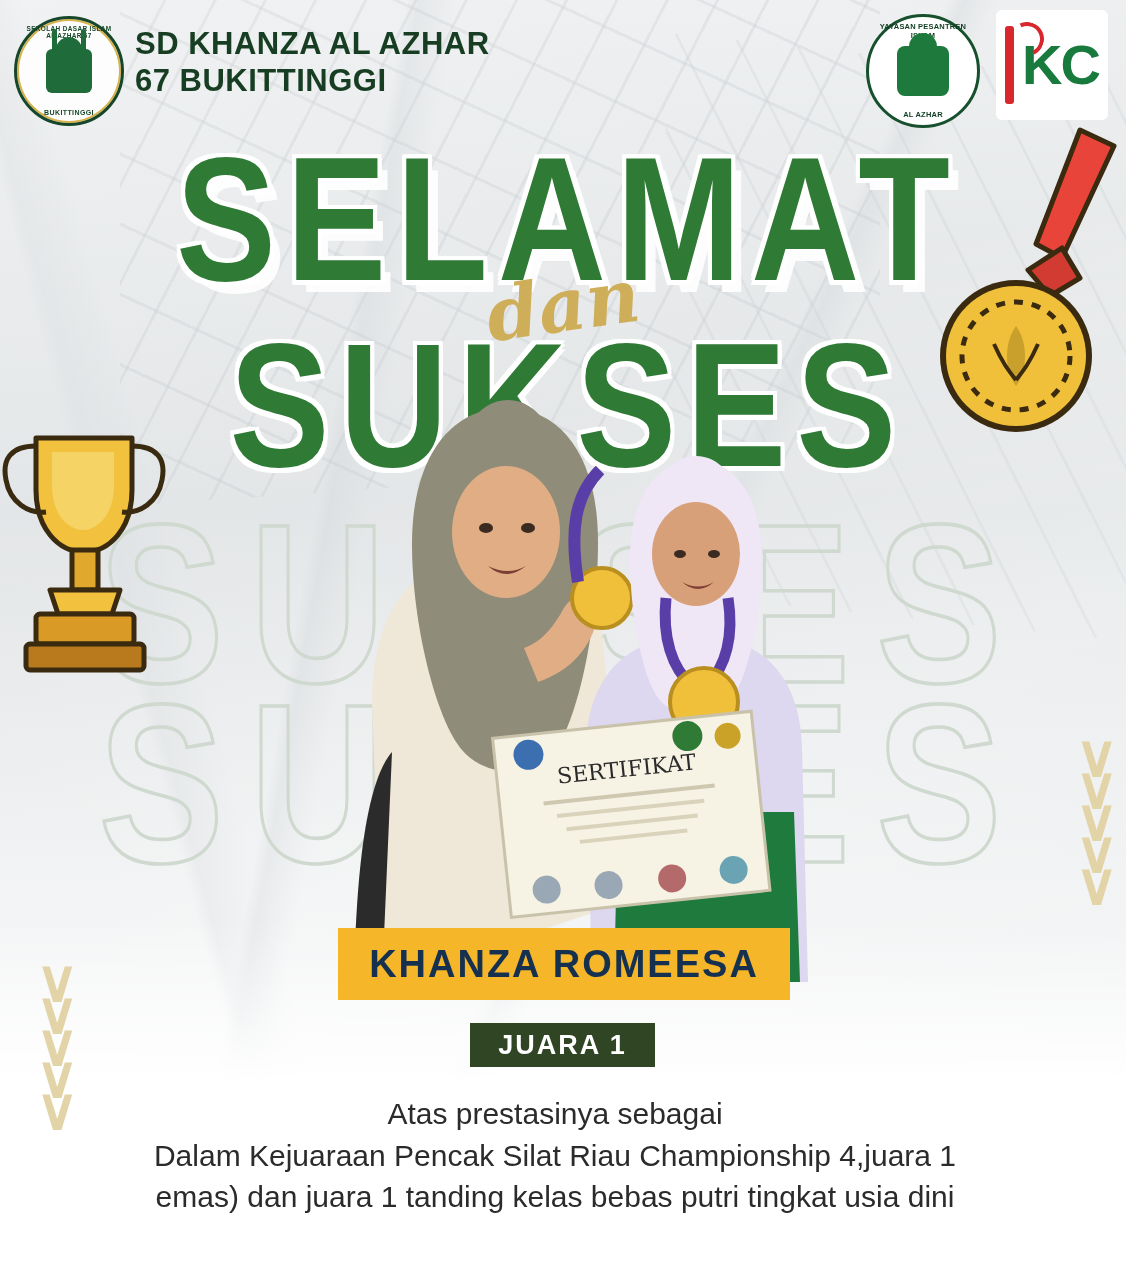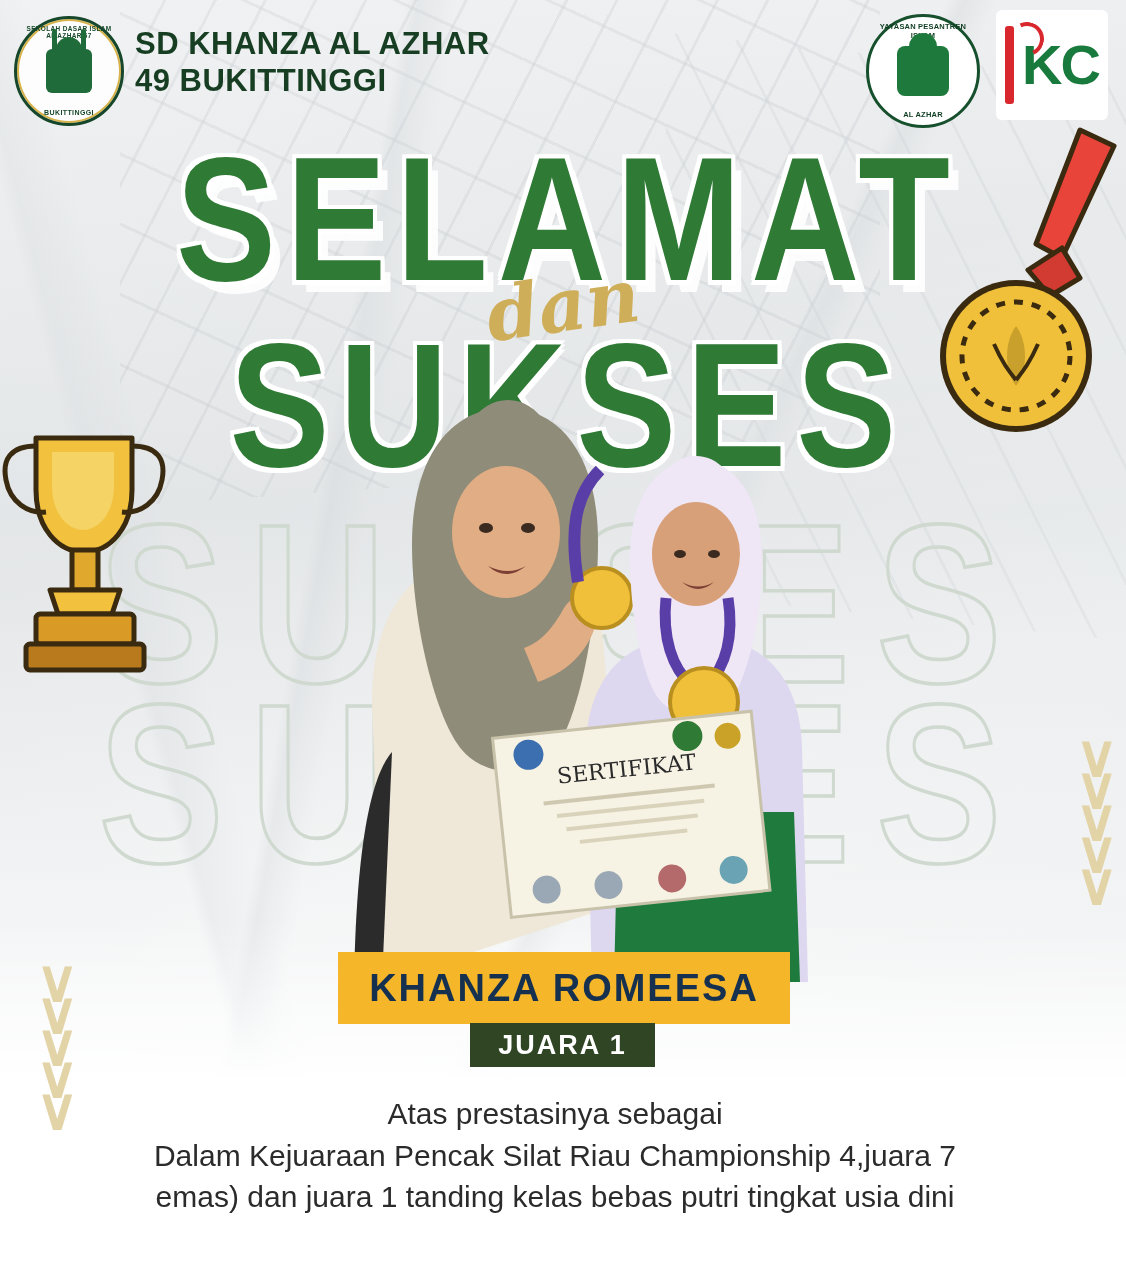--- a/index.html
+++ b/index.html
@@ -335,21 +335,20 @@
     position: absolute;
     left: 338px;
     top: 928px;
     width: 452px;
     height: 72px;
     background: #f5b629;
     display: flex;
     align-items: center;
     justify-content: center;
     z-index: 20;
-    margin-top: 24px;
   }
   .name-banner .nm {
     color: #16304f;
     font-weight: 800;
     font-size: 38px;
     letter-spacing: 2px;
   }
   .juara-badge {
     position: absolute;
     left: 470px;
@@ -510,21 +509,21 @@
     <div class="school-logo">
       <div class="ring-text">
         <span class="top">SEKOLAH DASAR ISLAM AL AZHAR 67</span>
         <span class="bottom">BUKITTINGGI</span>
       </div>
       <div class="mosque-mark"></div>
     </div>
 
     <div class="school-name">
       <span>SD KHANZA AL AZHAR</span>
-      <span class="l2">49 BUKITTINGGI</span>
+      <span class="l2">67 BUKITTINGGI</span>
     </div>
 
     <div class="yayasan-logo">
       <span class="yl-top">YAYASAN PESANTREN ISLAM</span>
       <div class="inner-dome"></div>
       <span class="yl-bottom">AL AZHAR</span>
     </div>
 
     <div class="kc-logo">
       <div class="kc-swoosh"></div>
@@ -535,17 +534,17 @@
 
   <div class="name-banner">
     <span class="nm">KHANZA ROMEESA</span>
   </div>
   <div class="juara-badge">
     <span class="jb">JUARA 1</span>
   </div>
 
   <div class="caption">
     <div class="lead">Atas prestasinya sebagai</div>
-    <div class="body-line">Dalam Kejuaraan Pencak Silat Riau Championship 4,juara 7</div>
+    <div class="body-line">Dalam Kejuaraan Pencak Silat Riau Championship 4,juara 1</div>
     <div class="body-line">emas) dan juara 1 tanding kelas bebas putri tingkat usia dini</div>
   </div>
 
 </div>
 
 </body></html>

